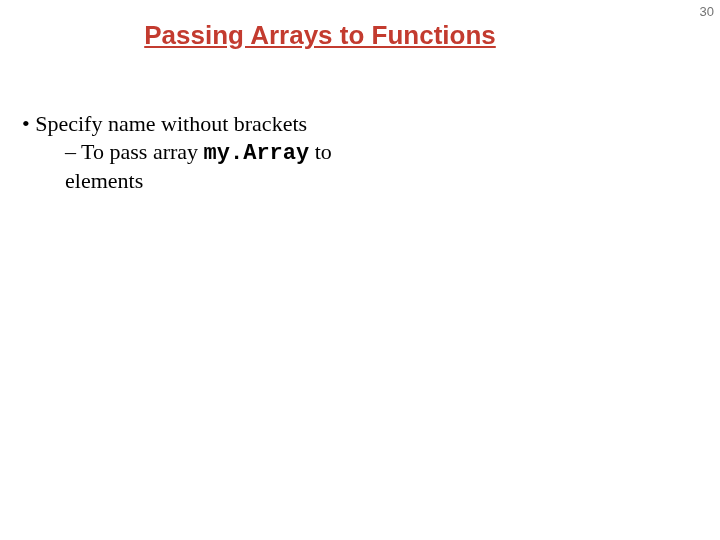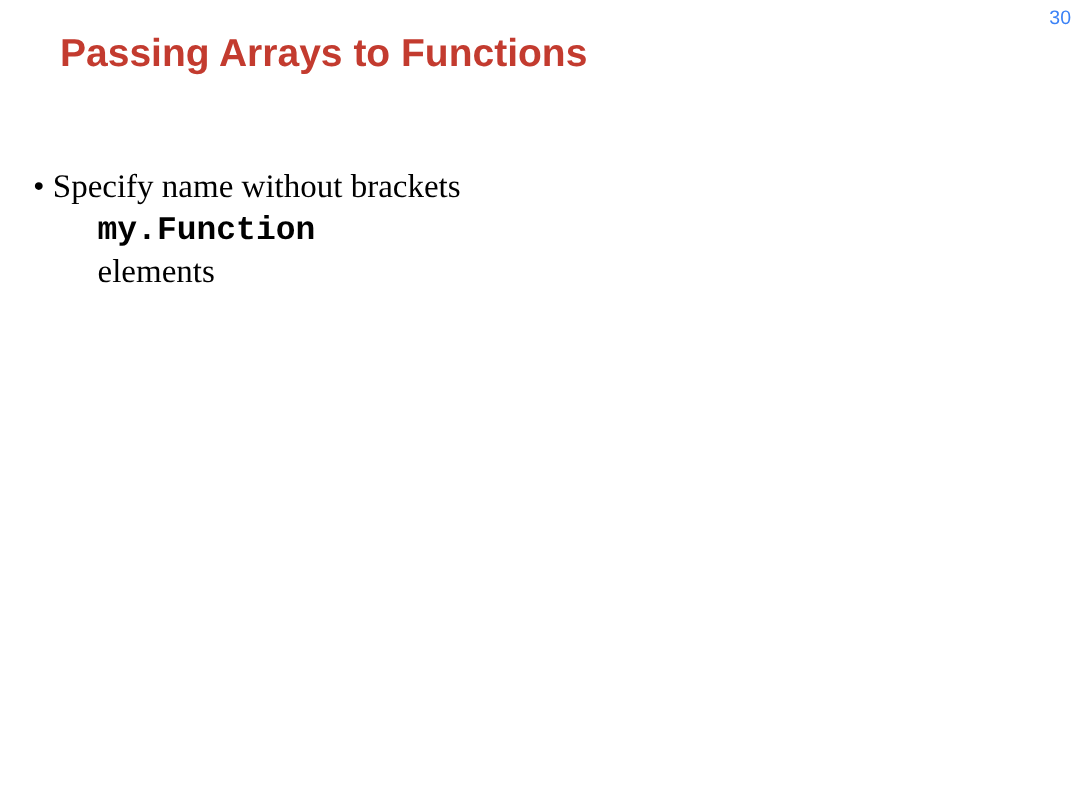--- a/index.html
+++ b/index.html
@@ -11,32 +11,33 @@
     font-family: "Times New Roman", Times, serif;
     color: #000000;
     position: relative;
   }
   .page-number {
     position: absolute;
     top: 4px;
     right: 6px;
     font-family: Arial, Helvetica, sans-serif;
     font-size: 13px;
-    color: #3b82f6;
+    color: #737373;
   }
   .title {
     font-family: Arial, Helvetica, sans-serif;
     font-weight: bold;
     font-size: 26px;
     color: #c33b2f;
-    text-align: left;
+    text-align: center;
     padding-top: 20px;
     padding-bottom: 12px;
     width: 560px;
     margin-left: 40px;
+    text-decoration: underline;
   }
   .content {
     font-size: 22px;
     line-height: 1.25;
     padding-left: 10px;
     margin-top: 47px;
   }
   .bul1 {
     padding-left: 12px;
   }
@@ -58,23 +59,23 @@
 <body>
 
 <div class="page-number">30</div>
 
 <div class="title">Passing Arrays to Functions</div>
 
 <div class="content">
 
   <div class="bul1">• Specify name without brackets</div>
 
+  <div class="dash">
+    <span>– To pass array </span><span class="mono">my.Array</span><span> to</span>
+  </div>
 
-  <div class="dash">
-    <span class="mono">my.Function</span>
-  </div>
 
 
 
   <div class="dash">elements</div>
 
 
 </div>
 
 </body></html>

